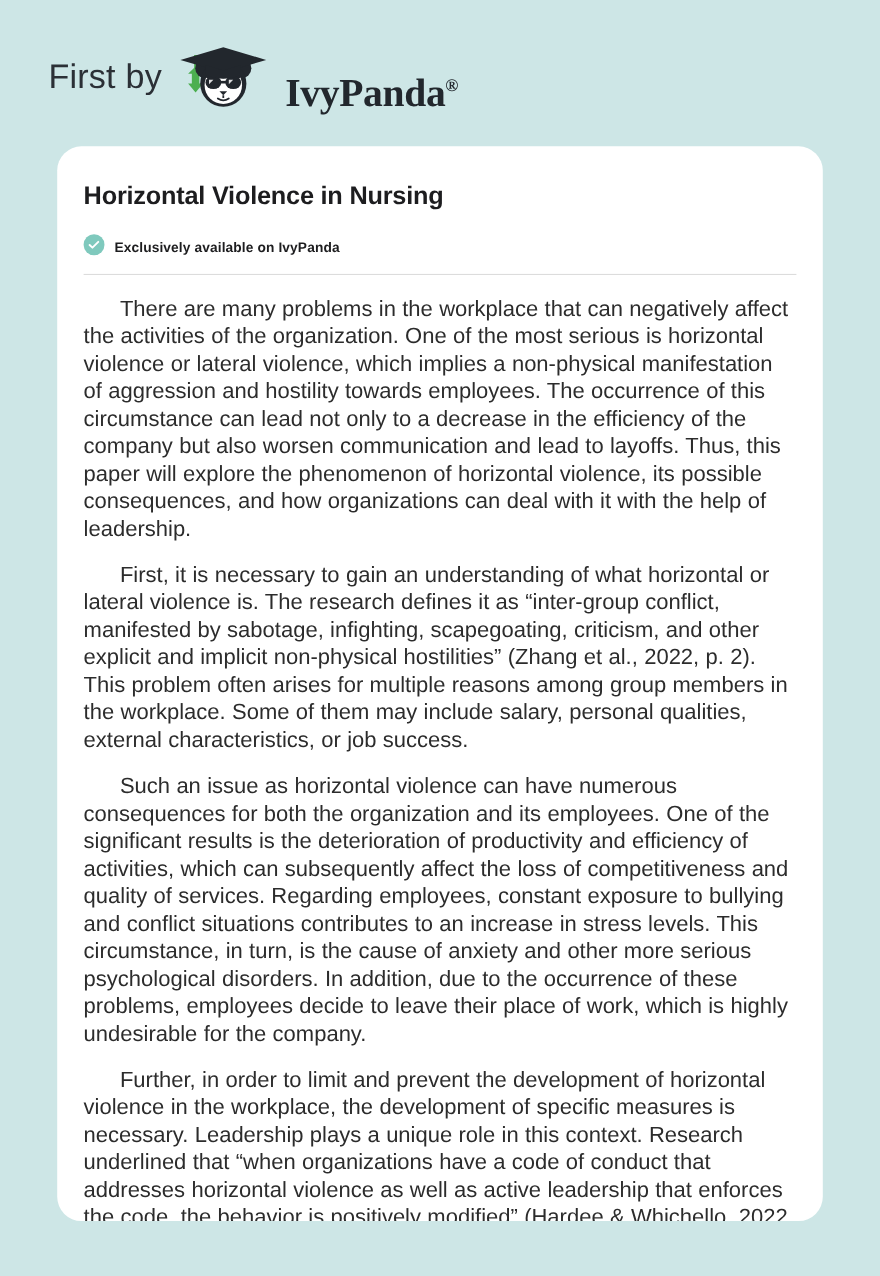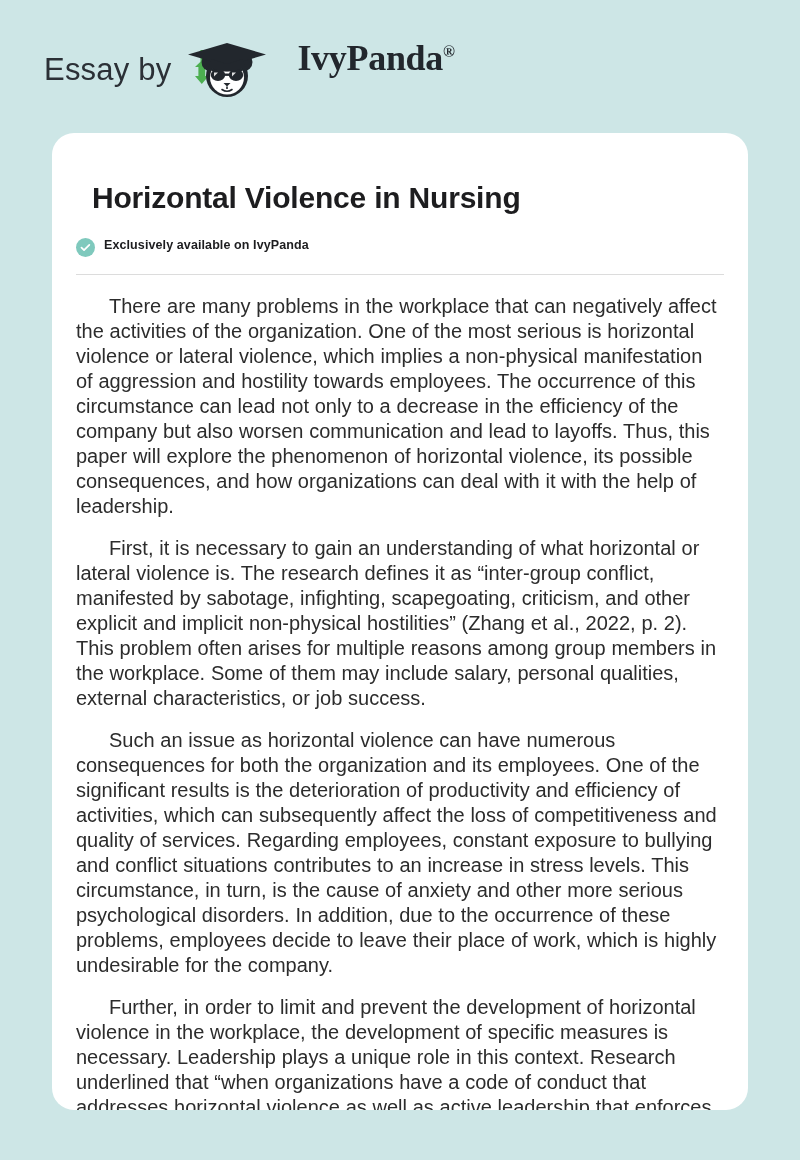--- a/index.html
+++ b/index.html
@@ -34,22 +34,22 @@
   .essay-by {
     font-family: "Liberation Sans", sans-serif;
     font-size: 31px;
     font-weight: 400;
     color: #2b3036;
     letter-spacing: 0.2px;
     line-height: 1;
   }
   .brand-lockup {
     display: flex;
-    align-items: flex-start;
-    gap: 24px;
+    align-items: flex-end;
+    gap: 10px;
   }
   .panda-logo {
     width: 92px;
     height: 62px;
     display: block;
   }
   .brand-word {
     font-family: "Liberation Serif", serif;
     font-size: 36px;
     font-weight: 700;
@@ -73,32 +73,32 @@
     width: 696px;
     height: 977px;
     background: #ffffff;
     border-radius: 22px;
     box-sizing: border-box;
     padding: 30px 24px 0 24px;
     overflow: hidden;
   }
 
   .doc-title {
-    margin: 16px;
+    margin: 0;
     padding: 0 0 0 0;
-    font-size: 30px;
+    font-size: 23px;
     font-weight: 700;
     color: #1d1d1f;
     letter-spacing: -0.2px;
     line-height: 1.25;
   }
 
   .exclusive-row {
     display: flex;
-    align-items: flex-start;
+    align-items: flex-end;
     gap: 9px;
     margin-top: 21px;
   }
   .check-badge {
     width: 19px;
     height: 19px;
     border-radius: 50%;
     background: #7fc9bd;
     display: flex;
     align-items: center;
@@ -133,21 +133,21 @@
     text-align: left;
     word-spacing: 0.2px;
   }
 </style>
 </head>
 <body>
 
 <div class="page">
 
   <div class="site-header">
-    <span class="essay-by">Essay by</span>
+    <span class="essay-by">First by</span>
 
     <a class="brand-lockup">
       <span>
         <svg class="panda-logo" viewBox="0 0 92 62" xmlns="http://www.w3.org/2000/svg">
 
           <g fill="#4caf50">
             <rect x="19.5" y="12" width="2.6" height="22"></rect>
             <path d="M14 29 L20.8 22.5 L27.6 29 L24.2 29 L24.2 38 L27.6 38 L20.8 46 L14 38 L17.4 38 L17.4 29 Z"></path>
           </g>
 

